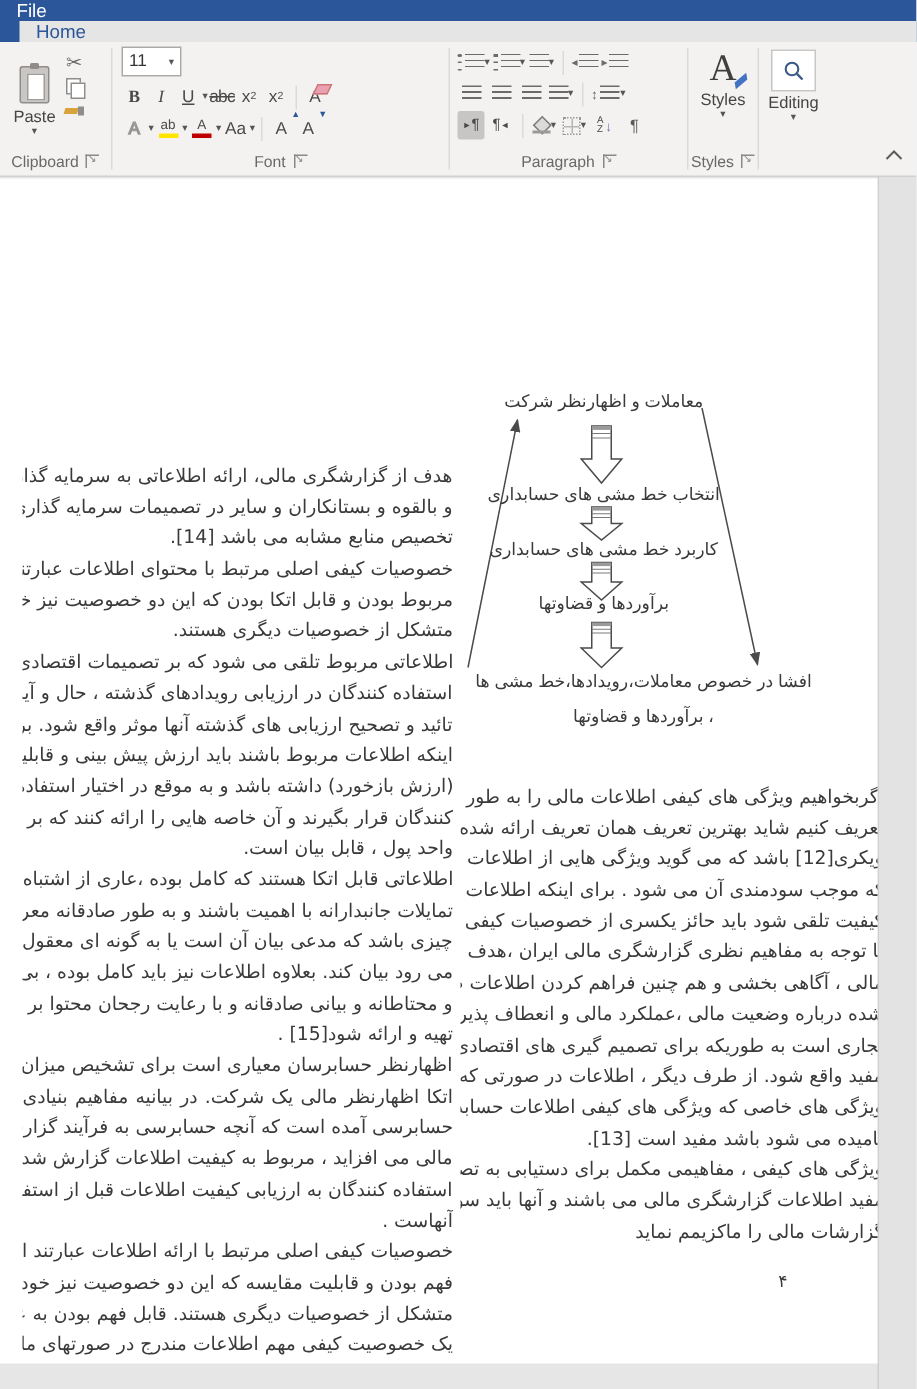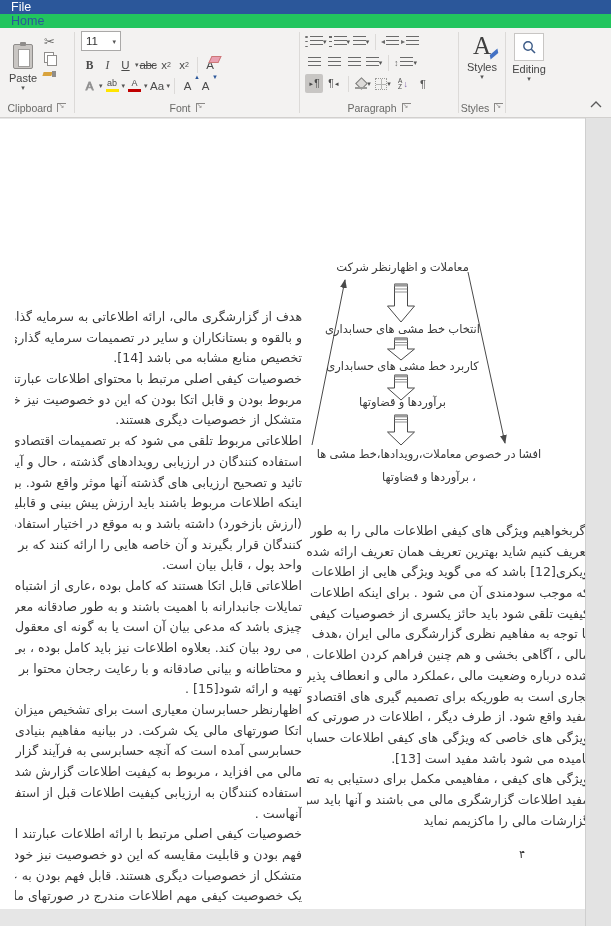--- a/index.html
+++ b/index.html
@@ -2,21 +2,21 @@
 <html lang="en"><head>
 <meta charset="utf-8">
 <style>
   * { box-sizing: border-box; margin: 0; padding: 0; }
   html,body { width:611px; height:926px; overflow:hidden; }
   body { font-family:"Liberation Sans","DejaVu Sans",sans-serif; background:#e6e6e6; position:relative; }
 
   
   .tabbar { height:28px; background:#2b579a; display:flex; align-items:stretch; color:#fff; font-size:12.5px;flex-direction:column; }
   .tab { display:flex; align-items:center; padding:0 11px; cursor:default; }
-  .tab.active { background:#22c55e; color:#2b579a; }
+  .tab.active { background:#e5e5e5; color:#2b579a;margin-left:13px; }
   .tsep { width:1px; height:13px; background:rgba(255,255,255,.5); align-self:center; }
   .tb-right { margin-left:auto; display:flex; align-items:center; }
   .tellme { display:flex; align-items:center; gap:5px; color:#e5e5e5; padding:0 12px; font-size:12px; }
   .signin { padding:0 14px; }
 
   
   .ribbon { height:90px; background:#f3f2f1; border-bottom:1px solid #d2d0ce; display:flex; position:relative; font-size:11px; color:#444; }
   .group { display:flex; flex-direction:column; position:relative; padding-top:3px; }
   .gdiv { width:1px; background:#dcdad8; margin:4px 0; }
   .gcontent { flex:1; }
@@ -381,21 +381,21 @@
         <div class="line">(ارزش بازخورد) داشته باشد و به موقع در اختیار استفاده</div>
         <div class="line">کنندگان قرار بگیرند و آن خاصه هایی را ارائه کنند که بر حسب</div>
         <div class="line end">واحد پول ، قابل بیان است.</div>
         <div class="line">اطلاعاتی قابل اتکا هستند که کامل بوده ،عاری از اشتباه و</div>
         <div class="line">تمایلات جانبدارانه با اهمیت باشند و به طور صادقانه معرف آن</div>
         <div class="line">چیزی باشد که مدعی بیان آن است یا به گونه ای معقول انتظار</div>
         <div class="line">می رود بیان کند. بعلاوه اطلاعات نیز باید کامل بوده ، بی طرفانه</div>
         <div class="line">و محتاطانه و بیانی صادقانه و با رعایت رجحان محتوا بر شکل</div>
         <div class="line end">تهیه و ارائه شود[15] .</div>
         <div class="line">اظهارنظر حسابرسان معیاری است برای تشخیص میزان قابلیت</div>
-        <div class="line">اتکا صورتهای مالی یک شرکت. در بیانیه مفاهیم بنیادی</div>
+        <div class="line">اتکا اظهارنظر مالی یک شرکت. در بیانیه مفاهیم بنیادی</div>
         <div class="line">حسابرسی آمده است که آنچه حسابرسی به فرآیند گزارشگری</div>
         <div class="line">مالی می افزاید ، مربوط به کیفیت اطلاعات گزارش شده و نیاز</div>
         <div class="line">استفاده کنندگان به ارزیابی کیفیت اطلاعات قبل از استفاده از</div>
         <div class="line end">آنهاست .</div>
         <div class="line">خصوصیات کیفی اصلی مرتبط با ارائه اطلاعات عبارتند از قابل</div>
         <div class="line">فهم بودن و قابلیت مقایسه که این دو خصوصیت نیز خود</div>
         <div class="line">متشکل از خصوصیات دیگری هستند. قابل فهم بودن به عنوان</div>
         <div class="line">یک خصوصیت کیفی مهم اطلاعات مندرج در صورتهای مالی</div>
         <div class="line">بدین معنی است که به آسانی برای استفاده کنندگان قابل درک</div>
       </div>

